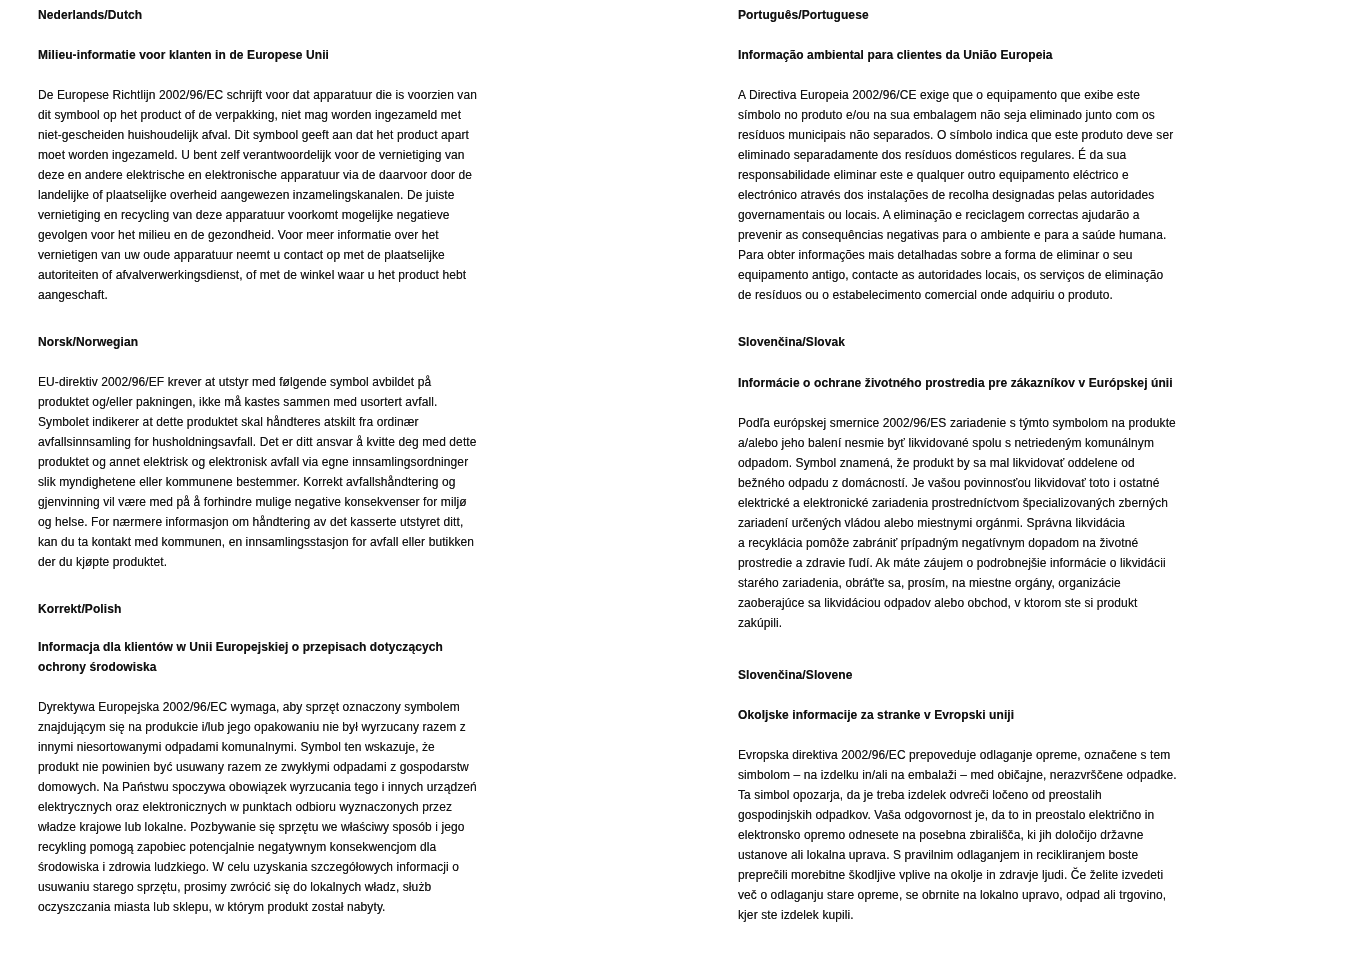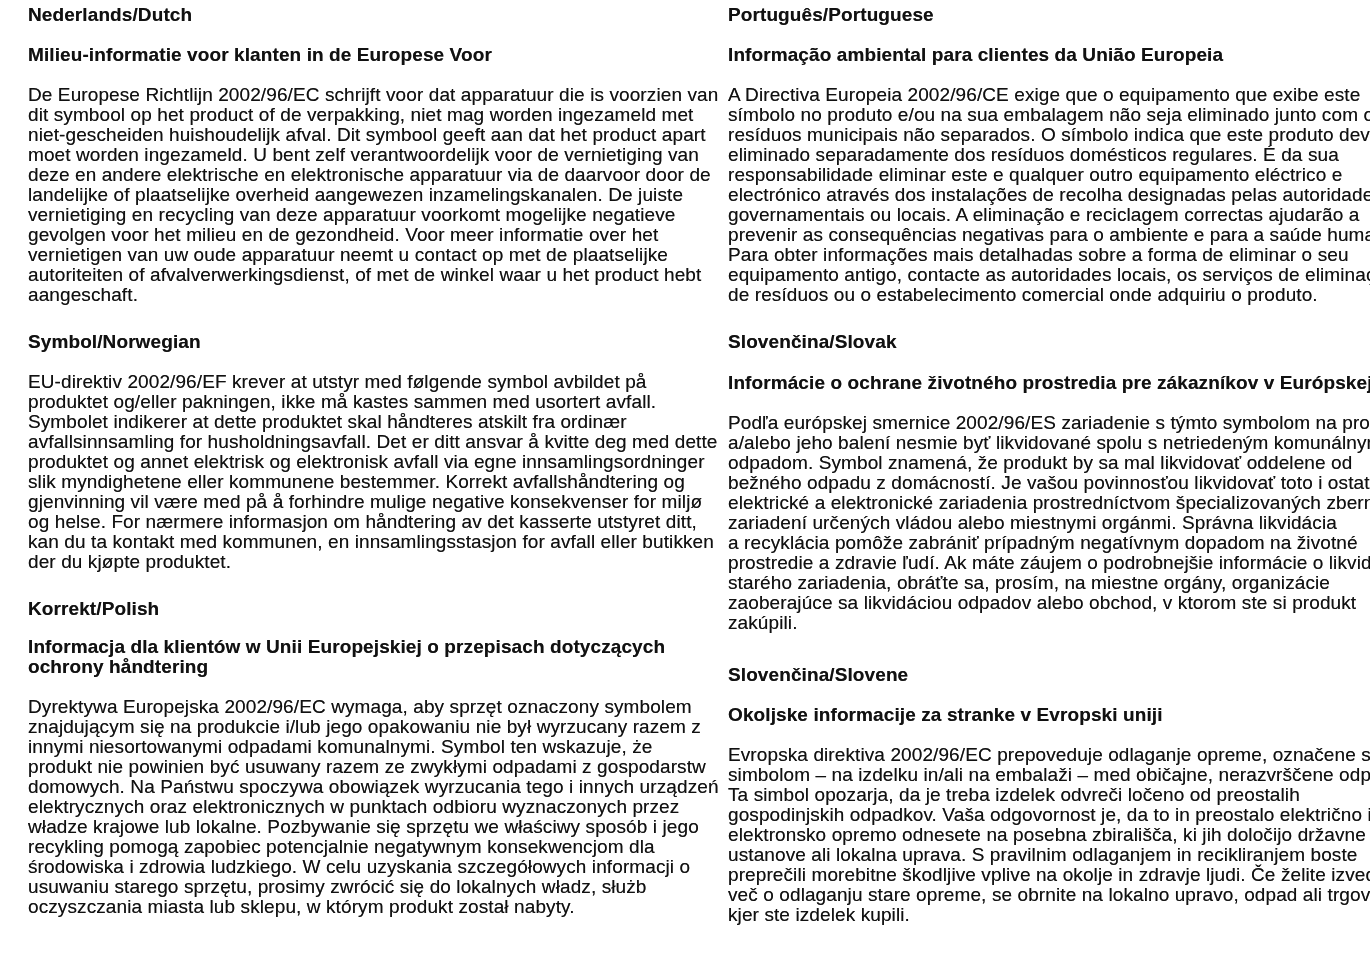--- a/index.html
+++ b/index.html
@@ -25,22 +25,22 @@
   }
   .col {
     position: absolute;
     top: 0;
     width: 660px;
   }
   .col-left  { left: 28px; }
   .col-right { left: 728px; }
 
   .lang-label, .sec-heading, .sec-body {
-    margin: 0;
-    font-size: 19px;
+    margin: 10px;
+    font-size: 12px;
     line-height: 20px;
     white-space: pre;
     letter-spacing: 0.1px;
     text-shadow: 0 0 0.6px rgba(0,0,0,0.55);
   }
   .lang-label, .sec-heading { font-weight: bold; }
 
   
   .col-left  .s1 .lang-label  { margin-top: 5px; }
   .col-left  .s1 .sec-heading { margin-top: 20px; }
@@ -64,50 +64,50 @@
   .col-right .s3 .sec-body    { margin-top: 20px; }
 </style>
 </head>
 <body>
 
 <div class="page">
 
   <div class="col col-left">
     <div class="sec s1">
       <p class="lang-label">Nederlands/Dutch</p>
-      <p class="sec-heading">Milieu-informatie voor klanten in de Europese Voor</p>
+      <p class="sec-heading">Milieu-informatie voor klanten in de Europese Unii</p>
       <p class="sec-body">De Europese Richtlijn 2002/96/EC schrijft voor dat apparatuur die is voorzien van
 dit symbool op het product of de verpakking, niet mag worden ingezameld met
 niet-gescheiden huishoudelijk afval. Dit symbool geeft aan dat het product apart
 moet worden ingezameld. U bent zelf verantwoordelijk voor de vernietiging van
 deze en andere elektrische en elektronische apparatuur via de daarvoor door de
 landelijke of plaatselijke overheid aangewezen inzamelingskanalen. De juiste
 vernietiging en recycling van deze apparatuur voorkomt mogelijke negatieve
 gevolgen voor het milieu en de gezondheid. Voor meer informatie over het
 vernietigen van uw oude apparatuur neemt u contact op met de plaatselijke
 autoriteiten of afvalverwerkingsdienst, of met de winkel waar u het product hebt
 aangeschaft.</p>
     </div>
     <div class="sec s2">
-      <p class="lang-label">Symbol/Norwegian</p>
+      <p class="lang-label">Norsk/Norwegian</p>
       <p class="sec-body">EU-direktiv 2002/96/EF krever at utstyr med følgende symbol avbildet på
 produktet og/eller pakningen, ikke må kastes sammen med usortert avfall.
 Symbolet indikerer at dette produktet skal håndteres atskilt fra ordinær
 avfallsinnsamling for husholdningsavfall. Det er ditt ansvar å kvitte deg med dette
 produktet og annet elektrisk og elektronisk avfall via egne innsamlingsordninger
 slik myndighetene eller kommunene bestemmer. Korrekt avfallshåndtering og
 gjenvinning vil være med på å forhindre mulige negative konsekvenser for miljø
 og helse. For nærmere informasjon om håndtering av det kasserte utstyret ditt,
 kan du ta kontakt med kommunen, en innsamlingsstasjon for avfall eller butikken
 der du kjøpte produktet.</p>
     </div>
     <div class="sec s3">
       <p class="lang-label">Korrekt/Polish</p>
       <p class="sec-heading">Informacja dla klientów w Unii Europejskiej o przepisach dotyczących
-ochrony håndtering</p>
+ochrony środowiska</p>
       <p class="sec-body">Dyrektywa Europejska 2002/96/EC wymaga, aby sprzęt oznaczony symbolem
 znajdującym się na produkcie i/lub jego opakowaniu nie był wyrzucany razem z
 innymi niesortowanymi odpadami komunalnymi. Symbol ten wskazuje, że
 produkt nie powinien być usuwany razem ze zwykłymi odpadami z gospodarstw
 domowych. Na Państwu spoczywa obowiązek wyrzucania tego i innych urządzeń
 elektrycznych oraz elektronicznych w punktach odbioru wyznaczonych przez
 władze krajowe lub lokalne. Pozbywanie się sprzętu we właściwy sposób i jego
 recykling pomogą zapobiec potencjalnie negatywnym konsekwencjom dla
 środowiska i zdrowia ludzkiego. W celu uzyskania szczegółowych informacji o
 usuwaniu starego sprzętu, prosimy zwrócić się do lokalnych władz, służb

